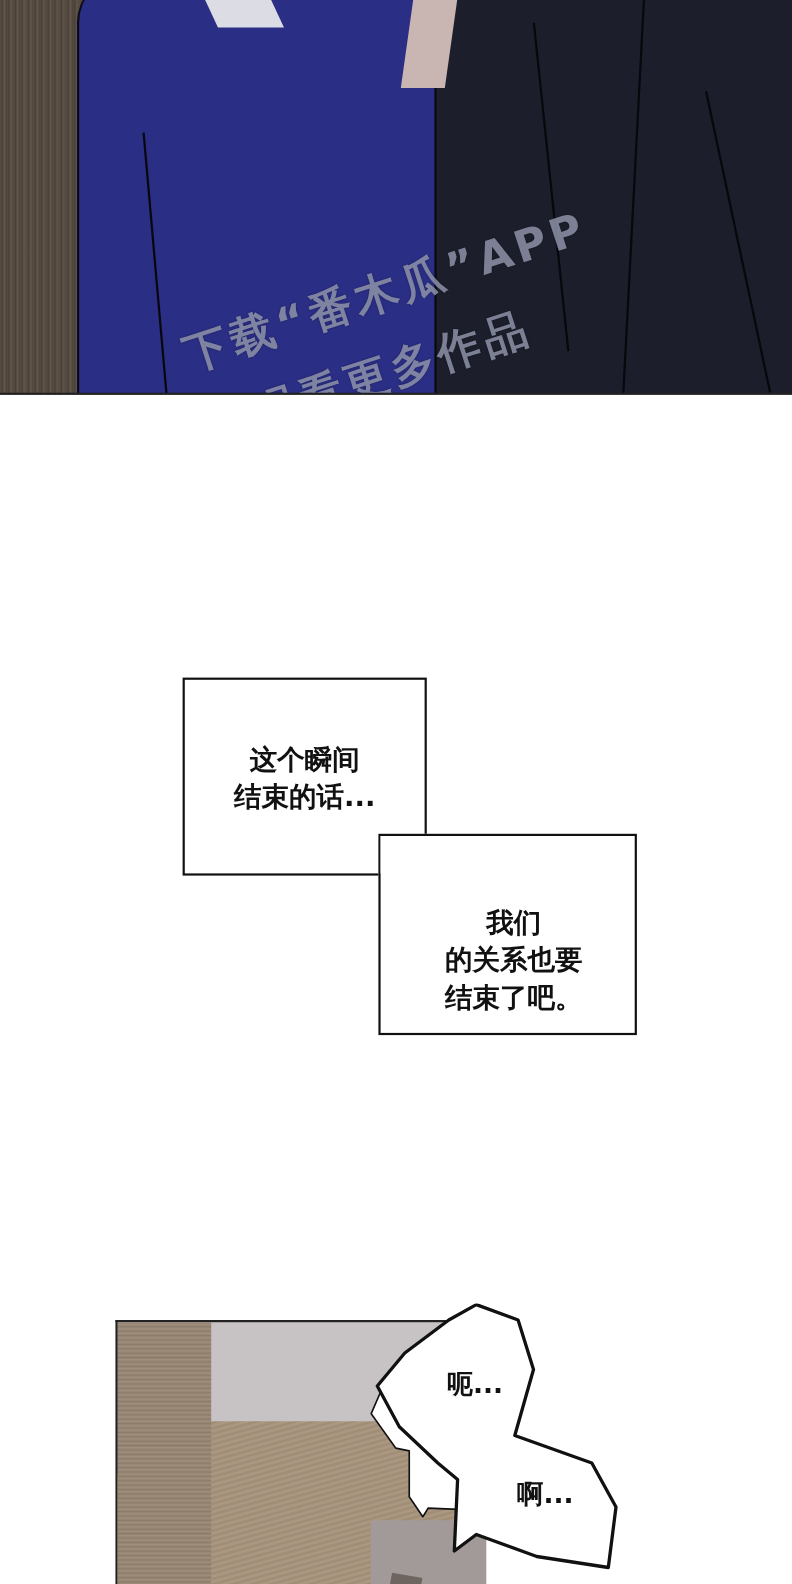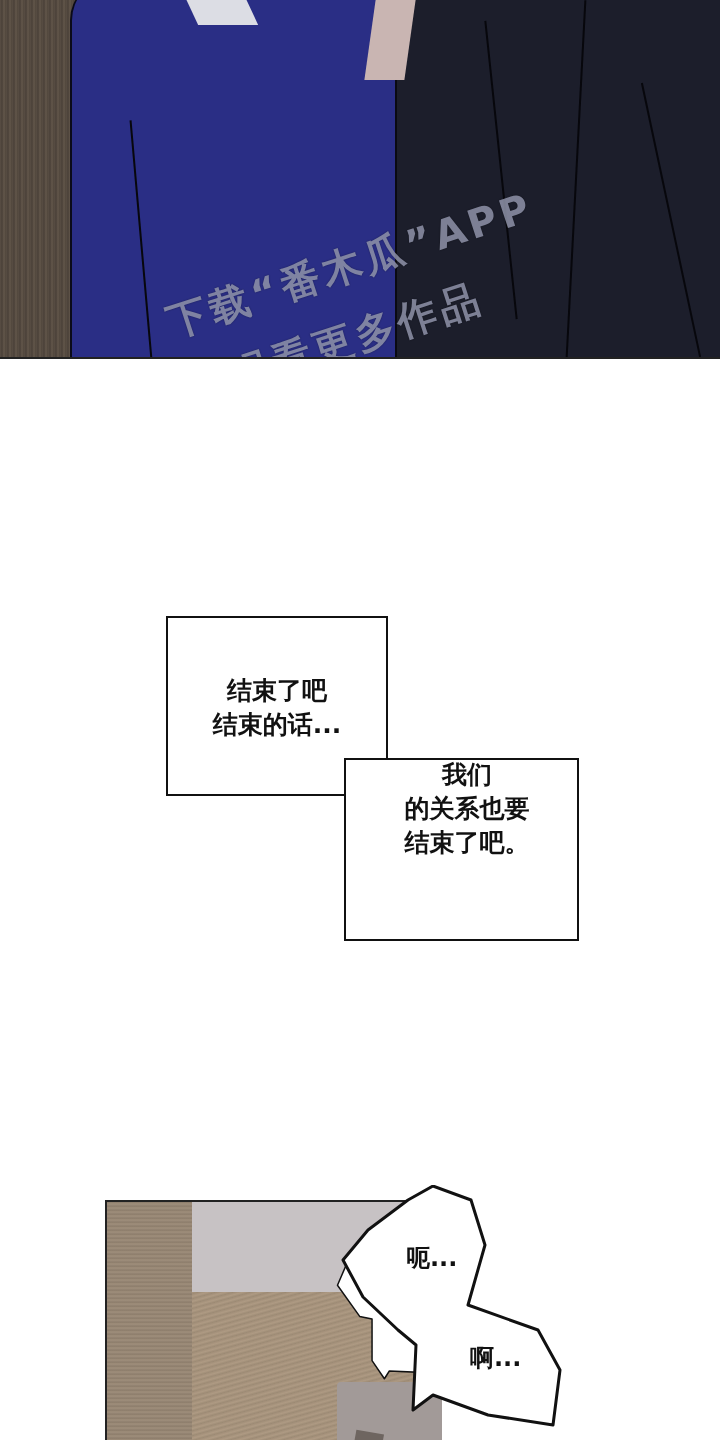--- a/index.html
+++ b/index.html
@@ -46,21 +46,21 @@
       position: absolute; background: #fff; border: 2.5px solid #111; box-sizing: border-box;
     }
     .cap1 { left: 166px; top: 616px; width: 222px; height: 180px; }
     .cap2 { left: 344px; top: 758px; width: 235px; height: 183px; }
     .cap-join { position: absolute; left: 346px; top: 760px; width: 39px; height: 34px; background: #fff; }
     .cap-text {
       position: absolute; color: #111; font-size: 25px; line-height: 34px; text-align: center;
       font-weight: bold;
     }
     .ct1 { left: 166px; top: 674px; width: 222px; }
-    .ct2 { left: 380px; top: 758px; width: 174px; }
+    .ct2 { left: 380px; top: 822px; width: 174px; }
 
     .panel-bottom {
       position: absolute; left: 105px; top: 1200px; width: 335px; height: 240px; overflow: hidden;
       background: #c7c2c4; border-top: 2px solid #222; border-left: 2px solid #222;
     }
     .pb-wall {
       position: absolute; left: 0; top: 0; width: 85px; height: 240px;
       background: repeating-linear-gradient(0deg, #8f7f6e 0px, #a08f7c 2px, #8a7a69 4px);
     }
     .pb-desk {
@@ -92,21 +92,21 @@
   <div class="fold" style="left:670px;top:80px;height:280px;transform:rotate(-12deg);"></div>
   <div class="fold" style="left:140px;top:120px;height:240px;transform:rotate(-5deg);"></div>
   <div class="watermark wm1">下载“番木瓜”APP</div>
   <div class="watermark wm2">观看更多作品</div>
 </div>
 <div class="panel-border-bottom"></div>
 
 <div class="caption-box cap1"></div>
 <div class="caption-box cap2"></div>
 <div class="cap-join"></div>
-<div class="cap-text ct1" style="white-space:pre-line;">结束了吧
+<div class="cap-text ct1" style="white-space:pre-line;">这个瞬间
 结束的话...</div>
 <div class="cap-text ct2" style="white-space:pre-line;">我们
 的关系也要
 结束了吧。</div>
 
 <div class="panel-bottom">
   <div class="pb-desk"></div>
   <div class="pb-wall"></div>
   <div class="pb-box"></div>
   <div class="pb-switch"></div>

